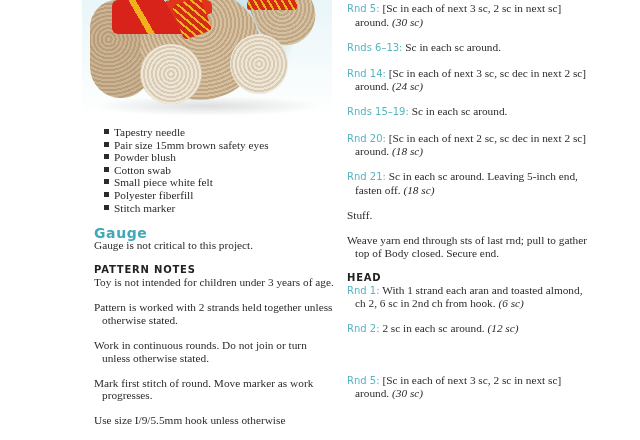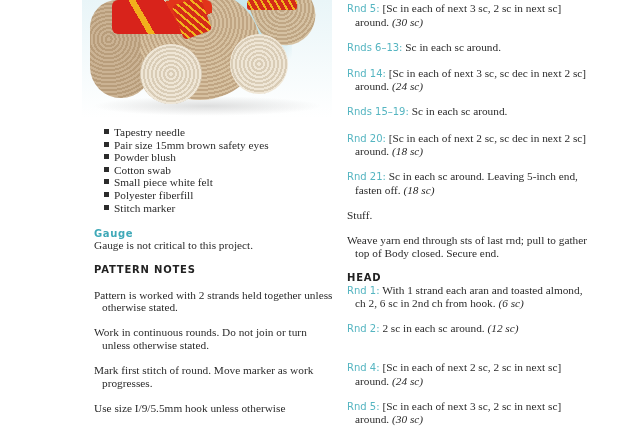--- a/index.html
+++ b/index.html
@@ -42,21 +42,21 @@
 
     .col-left { position:absolute; left:94px; top:126px; width:240px; }
     .col-right { position:absolute; left:347px; top:2px; width:245px; }
 
     ul.materials { list-style:none; margin:0; padding:0; }
     ul.materials li { font-size: 11.3px; line-height: 12.6px; padding-left: 20px; position: relative; }
     ul.materials li .bullet { position:absolute; left:10px; top:3px; width:5px; height:5px; background:#2b2b2b; }
 
     .subhead-teal {
       font-family: "DejaVu Sans", "Liberation Sans", sans-serif; font-weight: bold;
-      color: #3fa9b8; font-size: 10px; letter-spacing: 0.6px; margin-top: 14px; line-height: 11px;
+      color: #3fa9b8; font-size: 14px; letter-spacing: 0.6px; margin-top: 14px; line-height: 11px;
     }
     .head-black {
       font-family: "DejaVu Sans", "Liberation Sans", sans-serif; font-weight: bold;
       color: #222; font-size: 10px; letter-spacing: 0.8px; line-height: 12px;
     }
     p.para { margin: 0; font-size: 11.3px; line-height: 12.6px; padding-left: 8px; text-indent: -8px; }
     .gap { height: 12.5px; }
 
     .rnd-label {
       font-family: "DejaVu Sans", "Liberation Sans", sans-serif; font-weight: normal;
@@ -89,20 +89,21 @@
     <li><span class="bullet"></span><span>Small piece white felt</span></li>
     <li><span class="bullet"></span><span>Polyester fiberfill</span></li>
     <li><span class="bullet"></span><span>Stitch marker</span></li>
   </ul>
 
   <div class="subhead-teal">Gauge</div>
   <p class="para">Gauge is not critical to this project.</p>
 
   <div class="gap"></div>
   <div class="head-black">PATTERN NOTES</div>
+  <p class="para">Toy is not intended for children under 3 years of age.</p>
   <div class="gap"></div>
   <p class="para">Pattern is worked with 2 strands held together unless otherwise stated.</p>
   <div class="gap"></div>
   <p class="para">Work in continuous rounds. Do not join or turn unless otherwise stated.</p>
   <div class="gap"></div>
   <p class="para">Mark first stitch of round. Move marker as work progresses.</p>
   <div class="gap"></div>
   <p class="para">Use size I/9/5.5mm hook unless otherwise</p>
 </div>
 
@@ -123,16 +124,15 @@
   <div class="gap"></div>
   <p class="para">Weave yarn end through sts of last rnd; pull to gather top of Body closed. Secure end.</p>
   <div class="gap"></div>
 
   <div class="head-black">HEAD</div>
   <p class="para"><span class="rnd-label">Rnd 1:</span> <span>With 1 strand each aran and toasted almond, ch 2, 6 sc in 2nd ch from hook.</span> <span class="ital">(6 sc)</span></p>
   <div class="gap"></div>
   <p class="para"><span class="rnd-label">Rnd 2:</span> <span>2 sc in each sc around.</span> <span class="ital">(12 sc)</span></p>
   <div class="gap"></div>
   <div class="gap"></div>
-  <p class="para"><span class="rnd-label">Rnd 4:</span> <span>[Sc in each of next 2 sc, 2 sc in next sc] around.</span> <span class="ital">(24 sc)</span></p>
   <div class="gap"></div>
   <p class="para"><span class="rnd-label">Rnd 5:</span> <span>[Sc in each of next 3 sc, 2 sc in next sc] around.</span> <span class="ital">(30 sc)</span></p>
 </div>
 
 </body></html>

